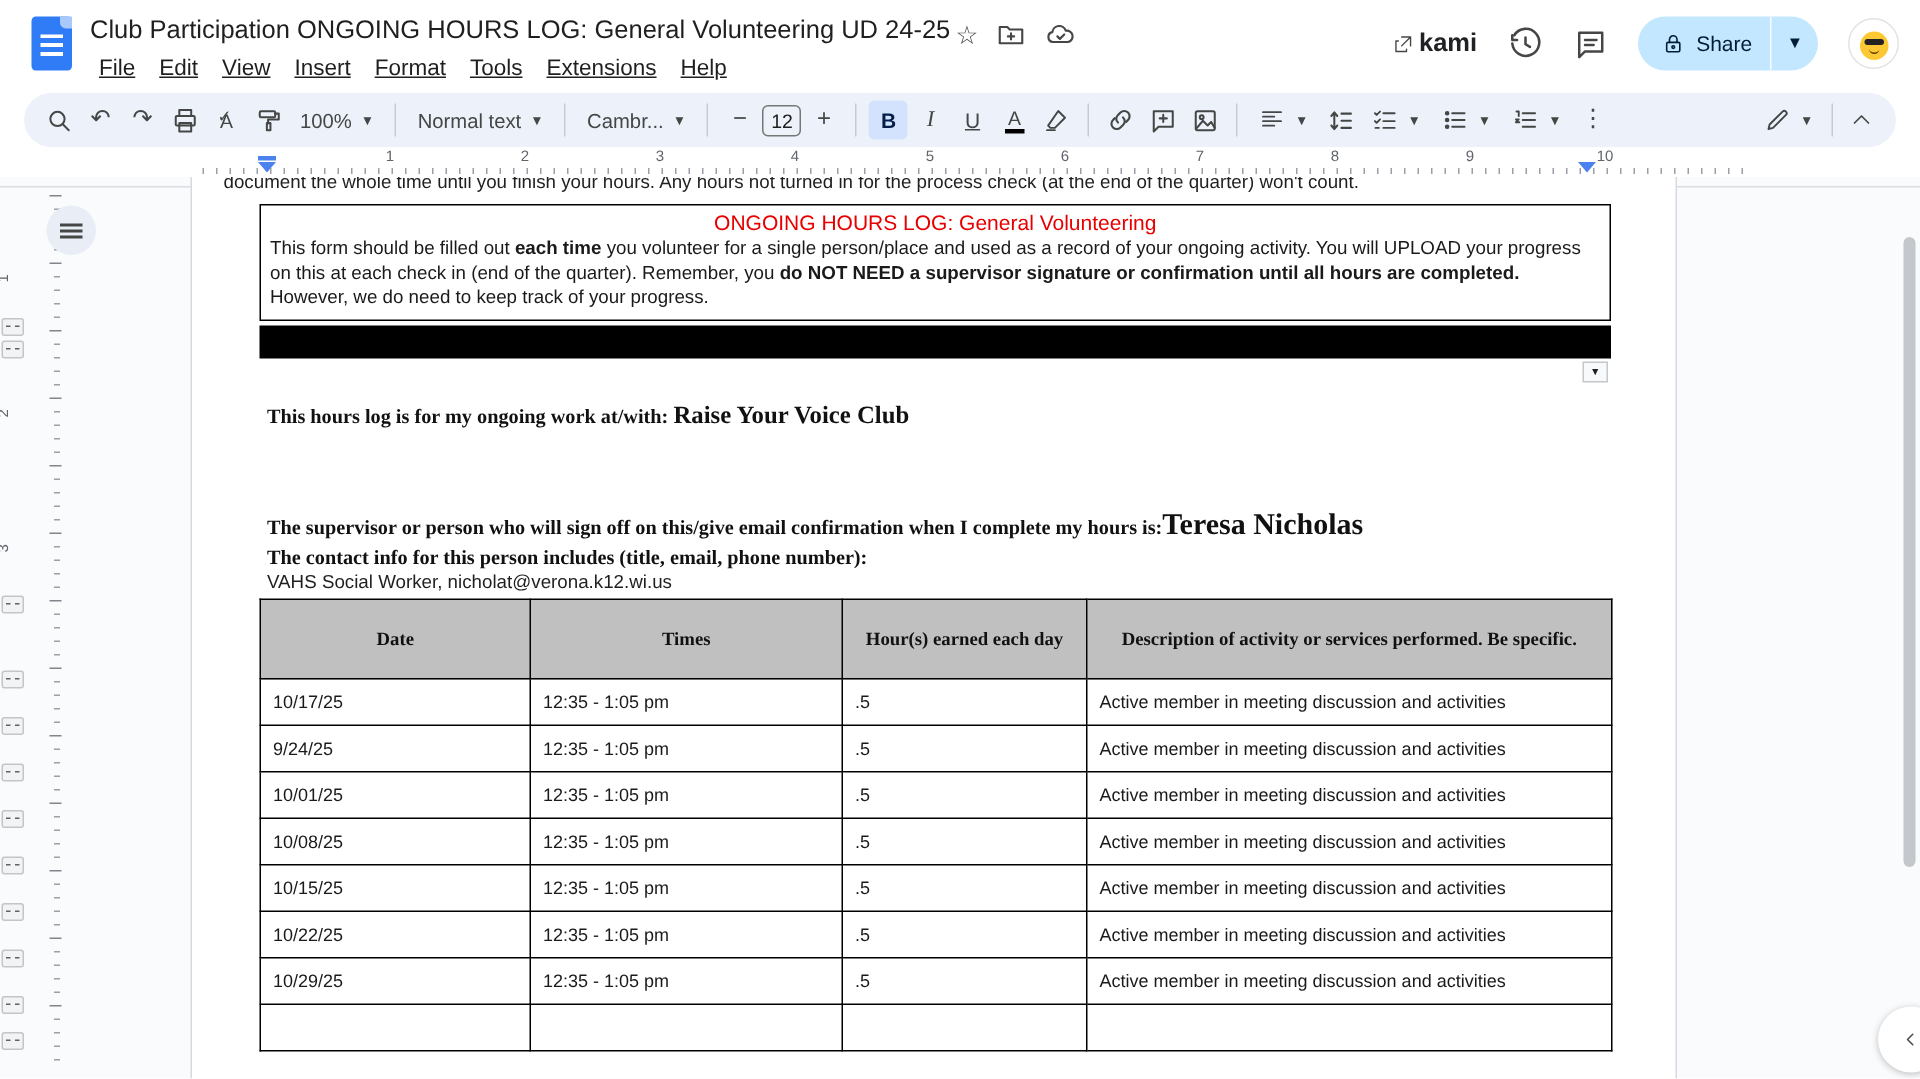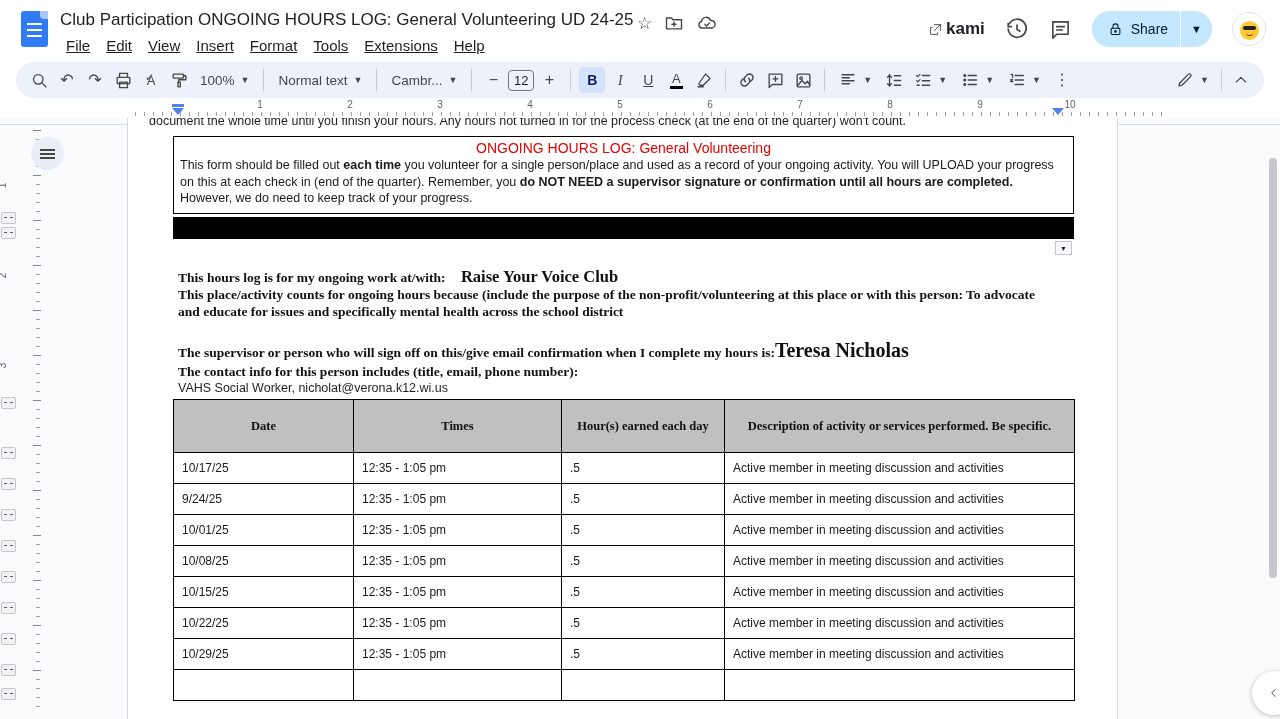--- a/index.html
+++ b/index.html
@@ -72,21 +72,21 @@
      border-left:1px solid #d6d9dd; border-right:1px solid #d6d9dd; overflow:hidden; }
   .clipped-line { position:absolute; left:21px; top:-5px; font-size:12.5px; line-height:16px; color:#1f1f1f; white-space:nowrap; }
   .intro-box { position:absolute; left:45px; top:18px; width:901px; height:78px; border:1px solid #000; background:#fff; }
   .intro-head { margin-top:3px; text-align:center; font-size:14px; color:#e80000; }
   .intro-body { margin:1px 6px 0; font-size:12.5px; line-height:16.6px; color:#1a1a1a; }
   .black-bar { position:absolute; left:45px; top:99px; width:901px; height:22px; background:#000; }
   .mini-drop { position:absolute; left:927px; top:123px; width:17px; height:14px; background:#f8f9fa; border:1px solid #c5c8cb;
      display:flex; align-items:center; justify-content:center; font-size:7px; color:#202124; }
   .serif { font-family:"Liberation Serif", serif; font-weight:bold; color:#111; }
   .work-line { position:absolute; left:50px; top:149px; width:890px; font-size:13.5px; }
-  .work-line .val { font-size:16.5px;margin-left:12px; }
+  .work-line .val { font-size:16.5px; }
   .purpose { position:absolute; left:50px; top:168px; width:872px; font-size:13.5px; line-height:17px; }
   .supervisor { position:absolute; left:50px; top:221px; width:896px; font-size:13.5px; }
   .supervisor .val { font-size:20px; }
   .contact-label { position:absolute; left:50px; top:246px; font-size:13.5px; }
   .contact-value { position:absolute; left:50px; top:263px; font-size:12.5px; color:#1f1f1f; font-family:"Liberation Sans",sans-serif; font-weight:normal; }
   table.hours { position:absolute; left:45px; top:281px; width:901px; border-collapse:collapse; table-layout:fixed; }
   table.hours th { background:#c0c0c0; border:1px solid #000; font-family:"Liberation Serif",serif; font-size:12.5px;
      height:53px; text-align:center; vertical-align:middle; padding:2px 8px; color:#111; }
   table.hours td { border:1px solid #000; height:31px; font-size:12px; color:#1a1a1a; padding:0 8px; vertical-align:middle; }
   .ic { stroke:#444746; fill:none; stroke-width:1.7; stroke-linecap:round; stroke-linejoin:round; }
@@ -562,21 +562,20 @@
         <span>This form should be filled out </span><b>each time</b><span> you volunteer for a single person/place and used as a record of your ongoing activity. You will UPLOAD your progress on this at each check in (end of the quarter). Remember, you </span><b>do NOT NEED a supervisor signature or confirmation until all hours are completed.</b><span> However, we do need to keep track of your progress.</span>
       </div>
     </div>
 
     <div class="black-bar"></div>
     <div class="mini-drop">▼</div>
 
     <div class="serif work-line">
       <span>This hours log is for my ongoing work at/with: </span><span class="val">Raise Your Voice Club</span>
     </div>
-    <div class="serif purpose">This place/activity counts for ongoing hours because (include the purpose of the non-profit/volunteering at this place or with this person: To advocate and educate for issues and specifically mental health across the school district</div>
     <div class="serif contact-label">The contact info for this person includes (title, email, phone number):</div>
     <div class="serif supervisor">
       <span>The supervisor or person who will sign off on this/give email confirmation when I complete my hours is:</span><span class="val">Teresa Nicholas</span>
     </div>
     <div class="contact-value">VAHS Social Worker, nicholat@verona.k12.wi.us</div>
 
     <table class="hours">
       <thead>
           <tr>
             <th style="width: 180px;">Date</th>

